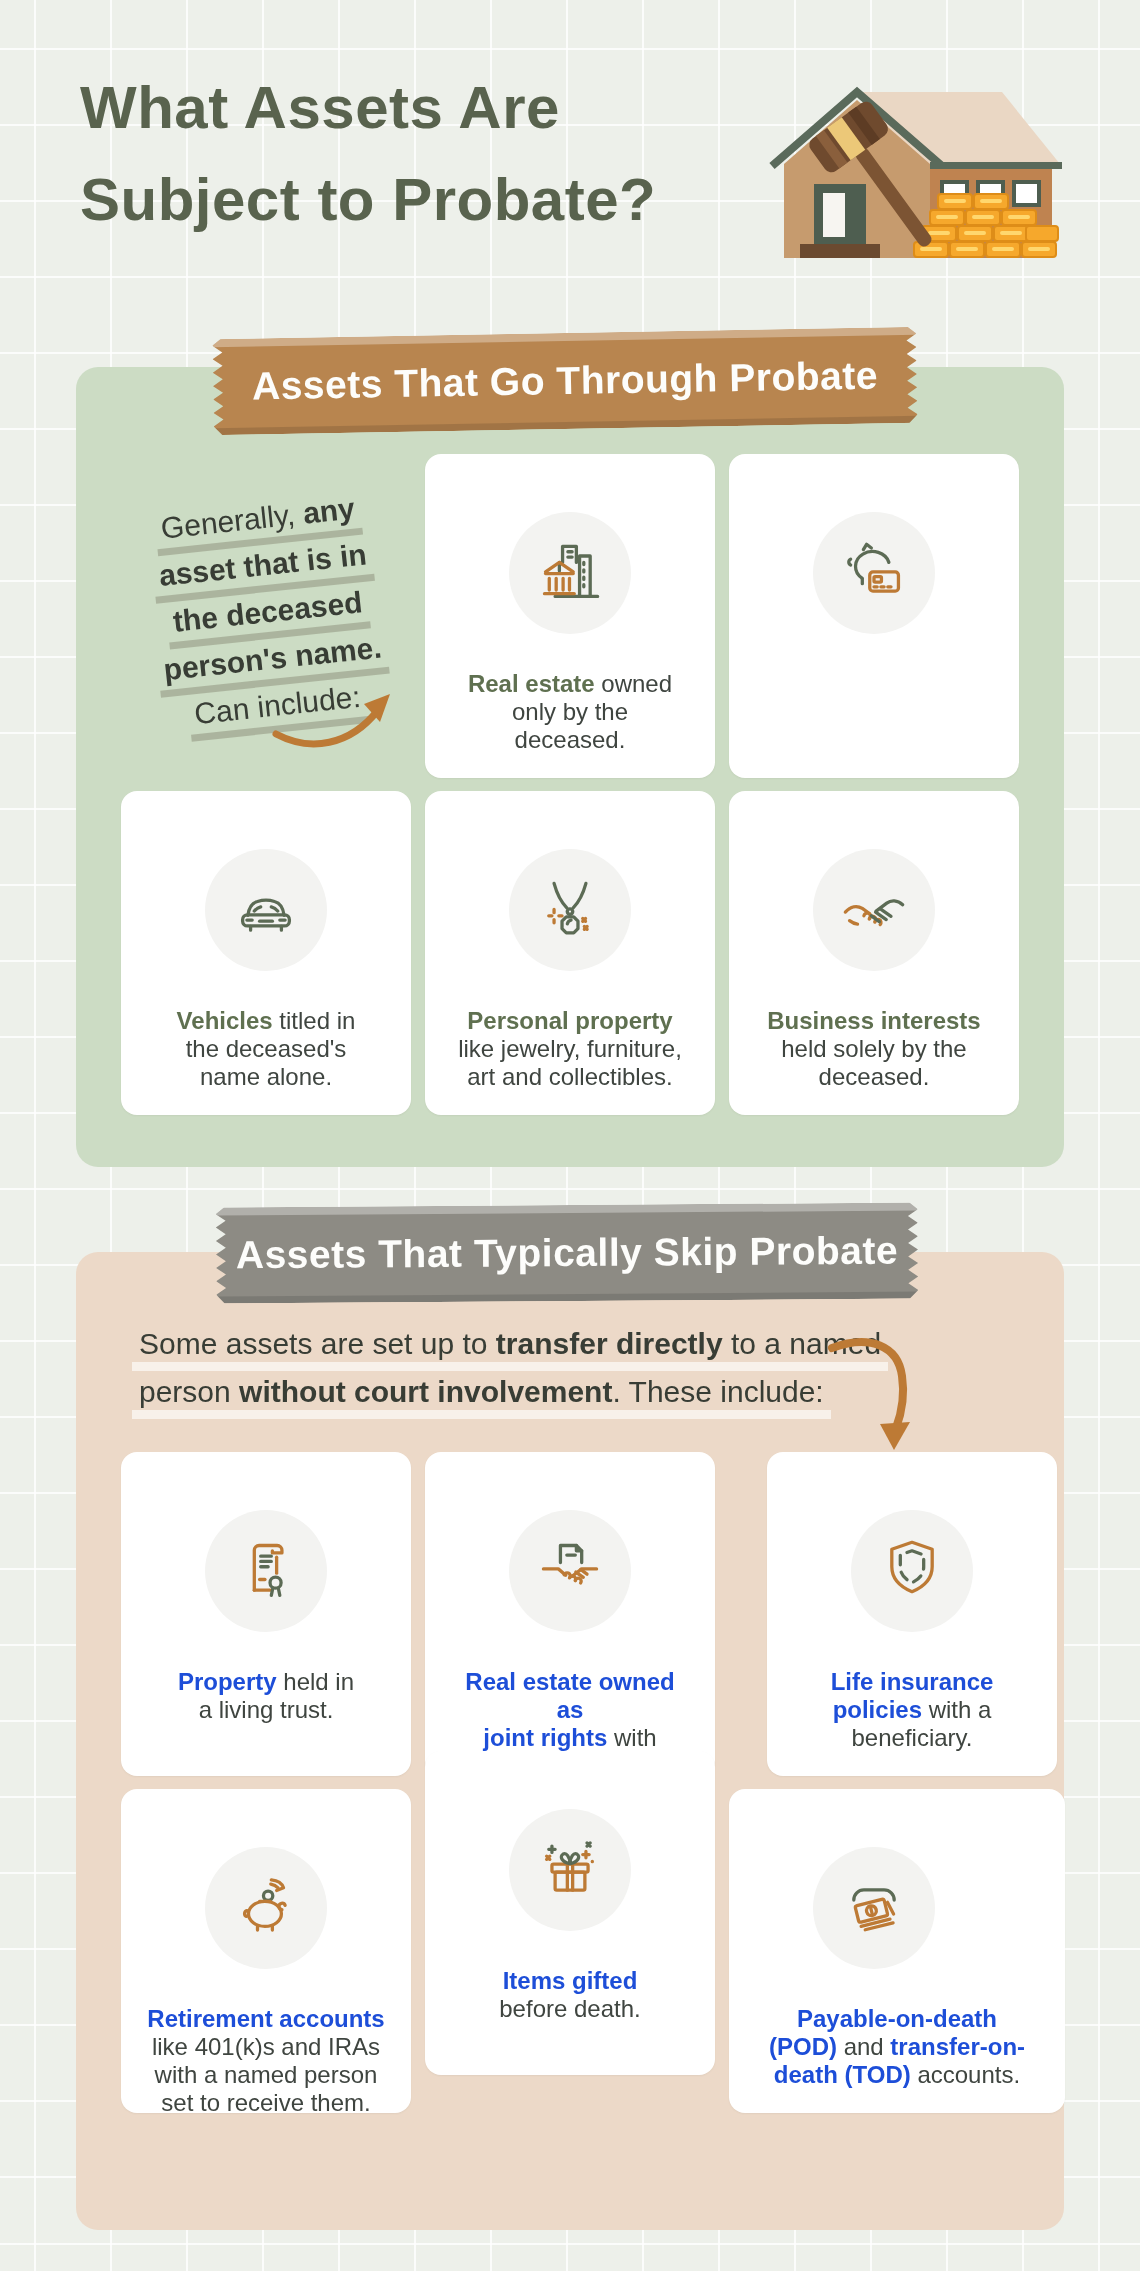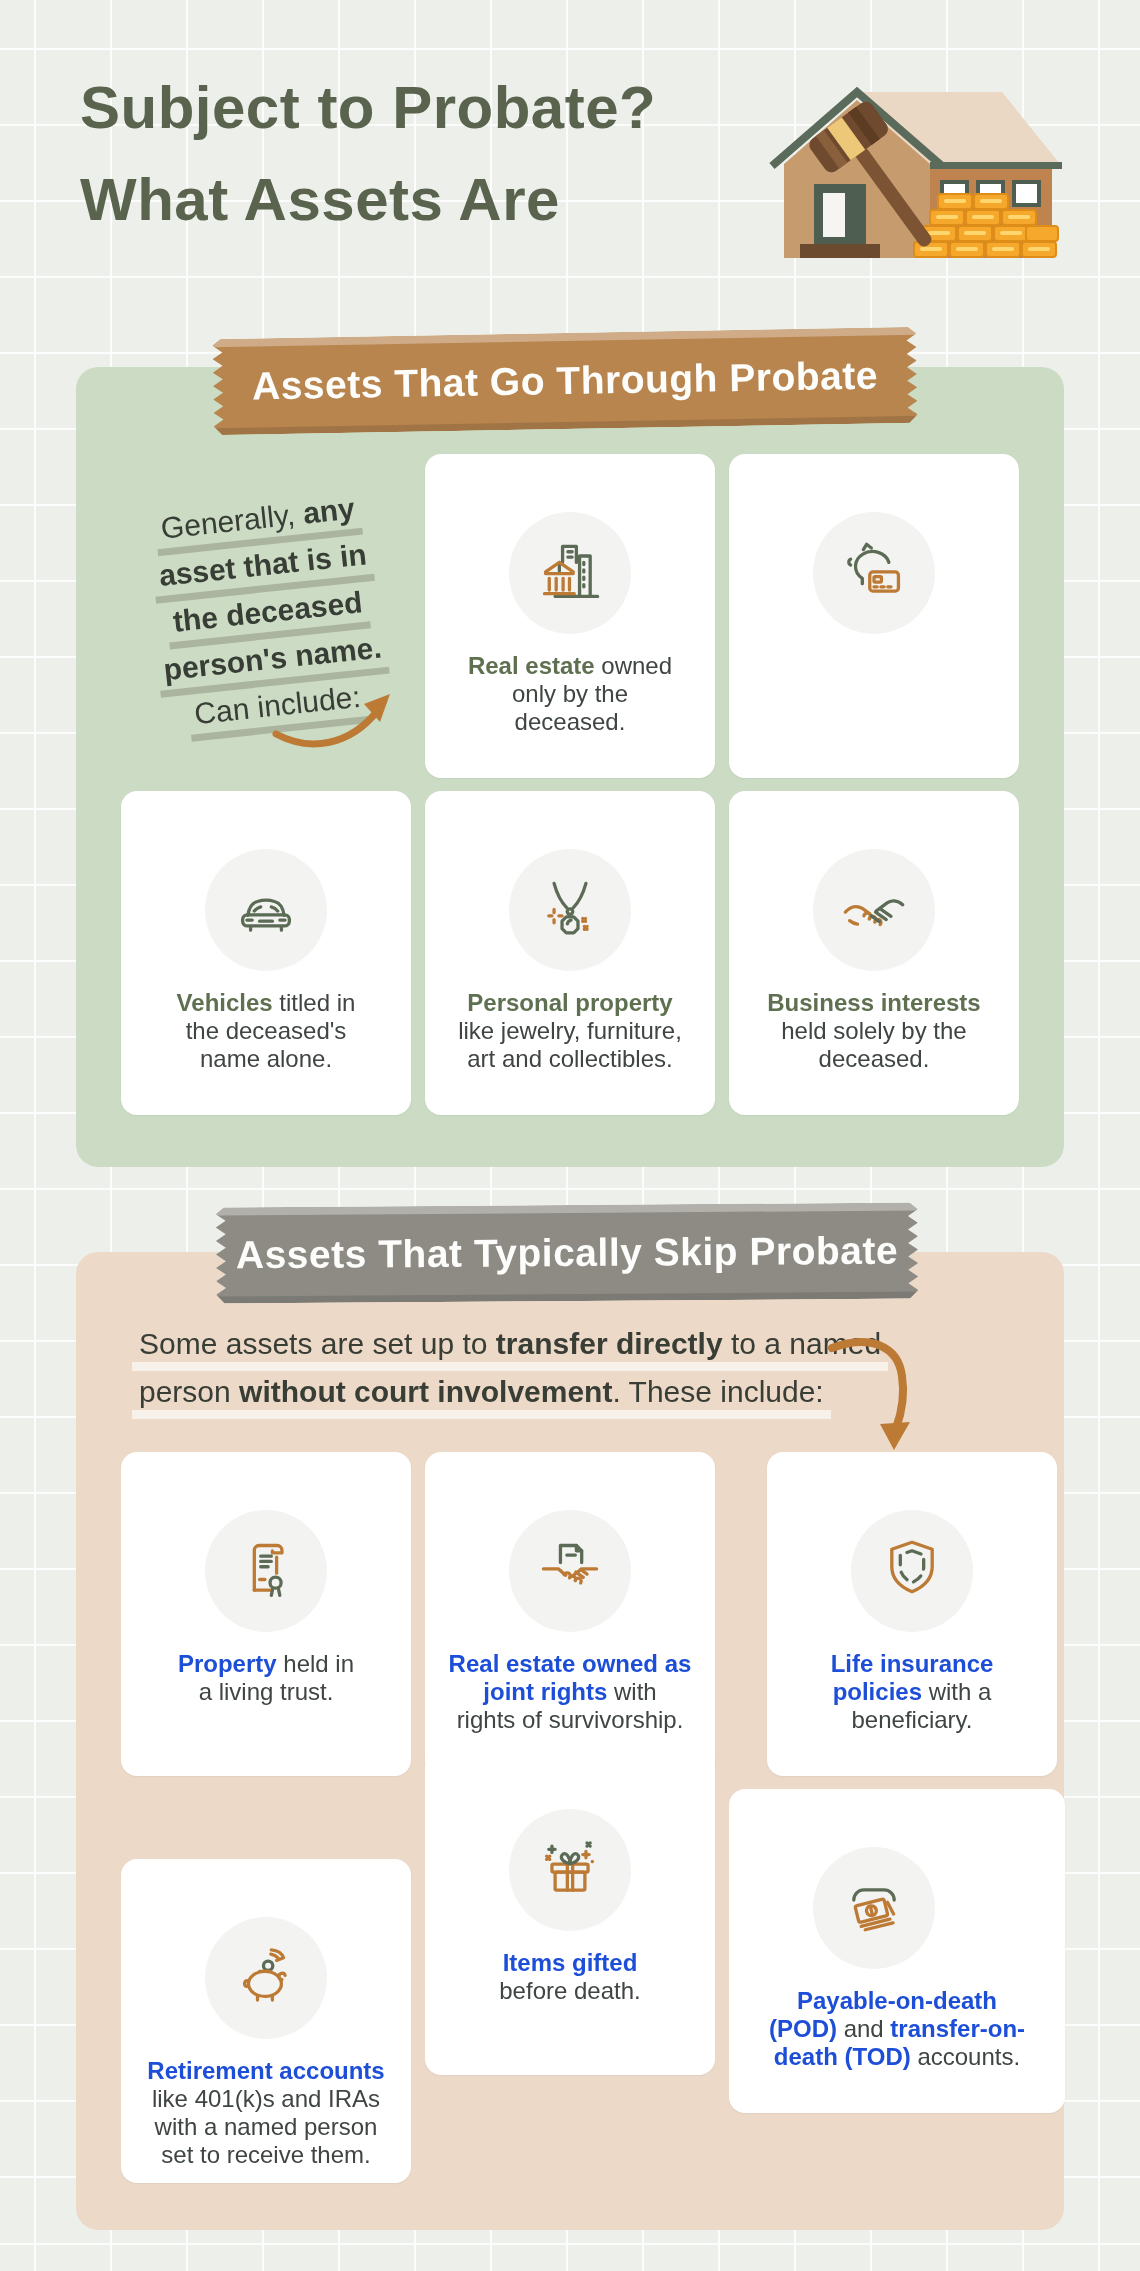--- a/index.html
+++ b/index.html
@@ -37,45 +37,45 @@
   #intro1 .b{font-weight:700;}
   #intro2{position:absolute;left:132px;top:1326px;font-size:30px;color:#383d35;}
   #intro2 .line{margin-bottom:3px;}
   #intro2 .line>span{display:inline-block;border-bottom:9px solid rgba(255,255,255,.62);padding:1px 7px 1px;}
   #intro2 .b{font-weight:700;}
   
   .card{position:absolute;width:290px;height:324px;background:#ffffff;border-radius:16px;
     box-shadow:0 1px 2px rgba(60,70,55,.06);}
   .icon-circle{position:absolute;left:84px;top:58px;width:122px;height:122px;border-radius:50%;
     background:#f3f3f1;display:flex;align-items:center;justify-content:center;}
-  .card-text{position:absolute;top:198px;left:8px;right:8px;margin:0;text-align:center;
+  .card-text{position:absolute;top:198px;left:8px;right:8px;margin:18px;text-align:center;
     font-size:24px;line-height:28px;color:#3f4540;white-space:pre-line;}
   #section1 .card-text .b{color:#5f7050;font-weight:700;}
   #section2 .card-text .b{color:#1d4ed8;font-weight:700;}
   
   #s1c0{left:425px;top:454px;} #s1c1{left:729px;top:454px;}
   #s1c2{left:121px;top:791px;} #s1c3{left:425px;top:791px;} #s1c4{left:729px;top:791px;}
   #s2c0{left:121px;top:1452px;} #s2c1{left:425px;top:1452px;} #s2c2{left:767px;top:1452px;}
-  #s2c3{left:121px;top:1859px;} #s2c4{left:425px;top:1751px;} #s2c5{left:729px;top:1789px;padding-left:46px;}
+  #s2c3{left:121px;top:1789px;} #s2c4{left:425px;top:1751px;} #s2c5{left:729px;top:1789px;padding-left:46px;}
   
   #arrow1{position:absolute;left:268px;top:688px;width:136px;height:66px;}
   #arrow2{position:absolute;left:824px;top:1330px;width:104px;height:124px;}
   
   .ic{width:68px;height:68px;}
   .ic path,.ic rect,.ic circle,.ic ellipse{fill:none;stroke-width:3.1;stroke-linecap:round;stroke-linejoin:round;}
   .ig{stroke:#5c6b55;} .io{stroke:#bd7a35;}
 </style>
 </head>
 <body>
 
 <div id="canvas">
 
   <h1 id="title">
+    <span>What Assets Are</span>
     <span>Subject to Probate?</span>
-    <span>What Assets Are</span>
   </h1>
 
   <svg id="house-art" viewBox="0 0 302 198">
 
     <polygon points="95,20 240,20 298,92 155,92" fill="#ead7c4"></polygon>
     <polygon points="168,92 290,92 290,186 168,186" fill="#bf8350"></polygon>
     <polygon points="22,92 95,28 168,92" fill="#c69b6e"></polygon>
     <rect x="22" y="92" width="146" height="94" fill="#c69b6e"></rect>
     <polyline points="10,94 95,20 180,94" fill="none" stroke="#5a6a5b" stroke-width="8"></polyline>
     <rect x="168" y="90" width="132" height="7" fill="#5a6a5b"></rect>

